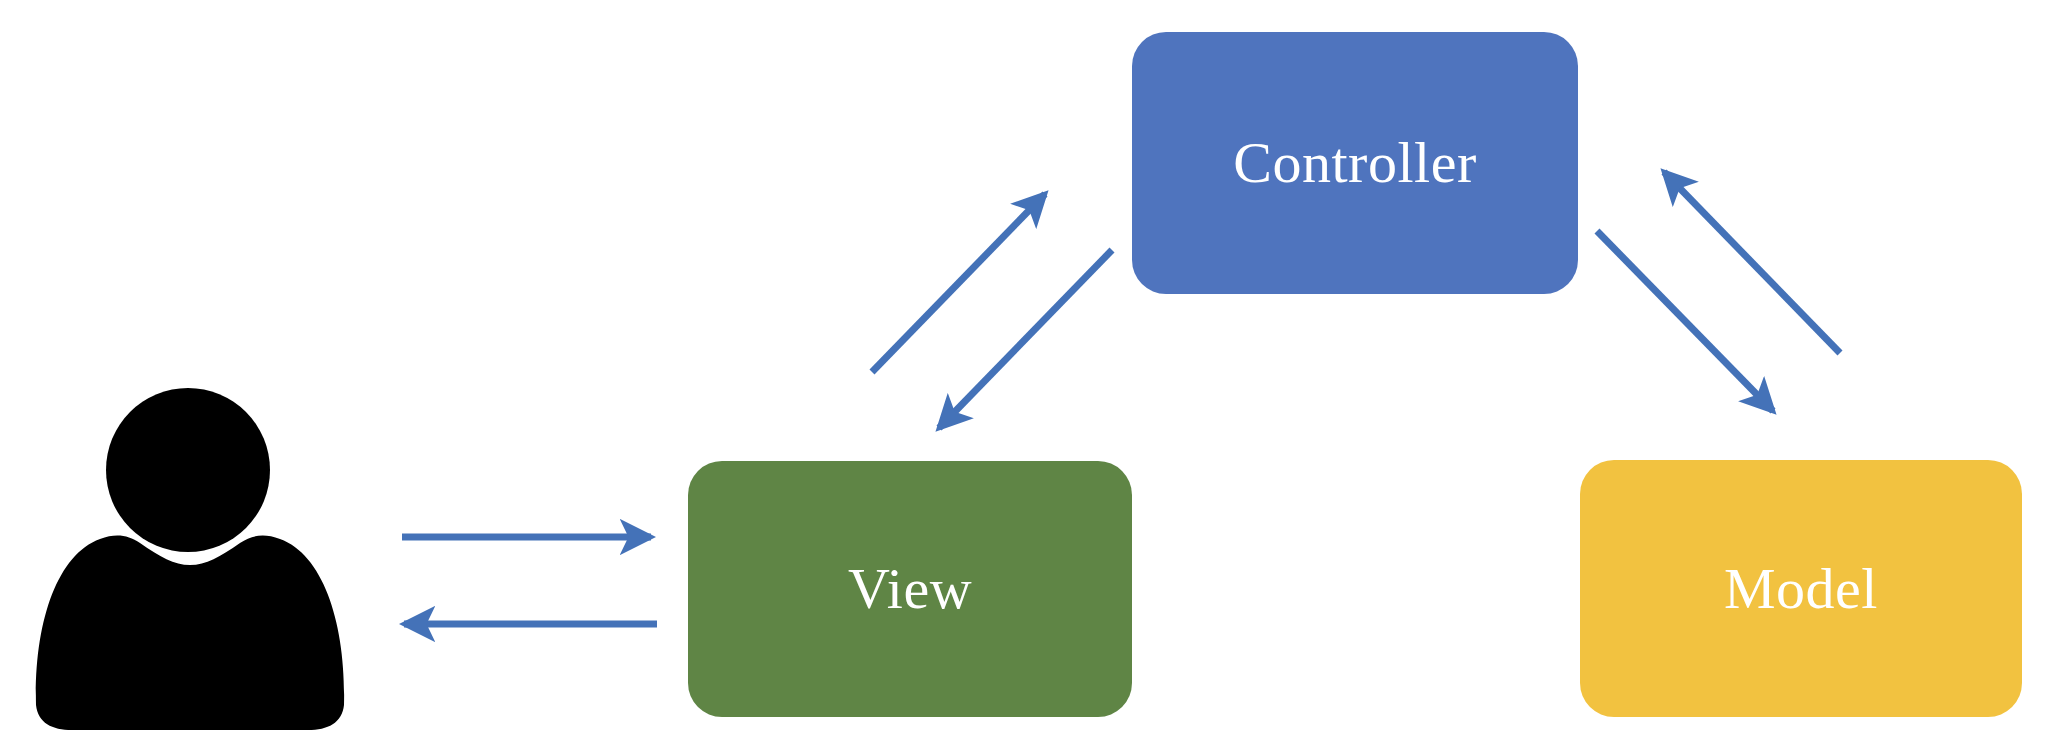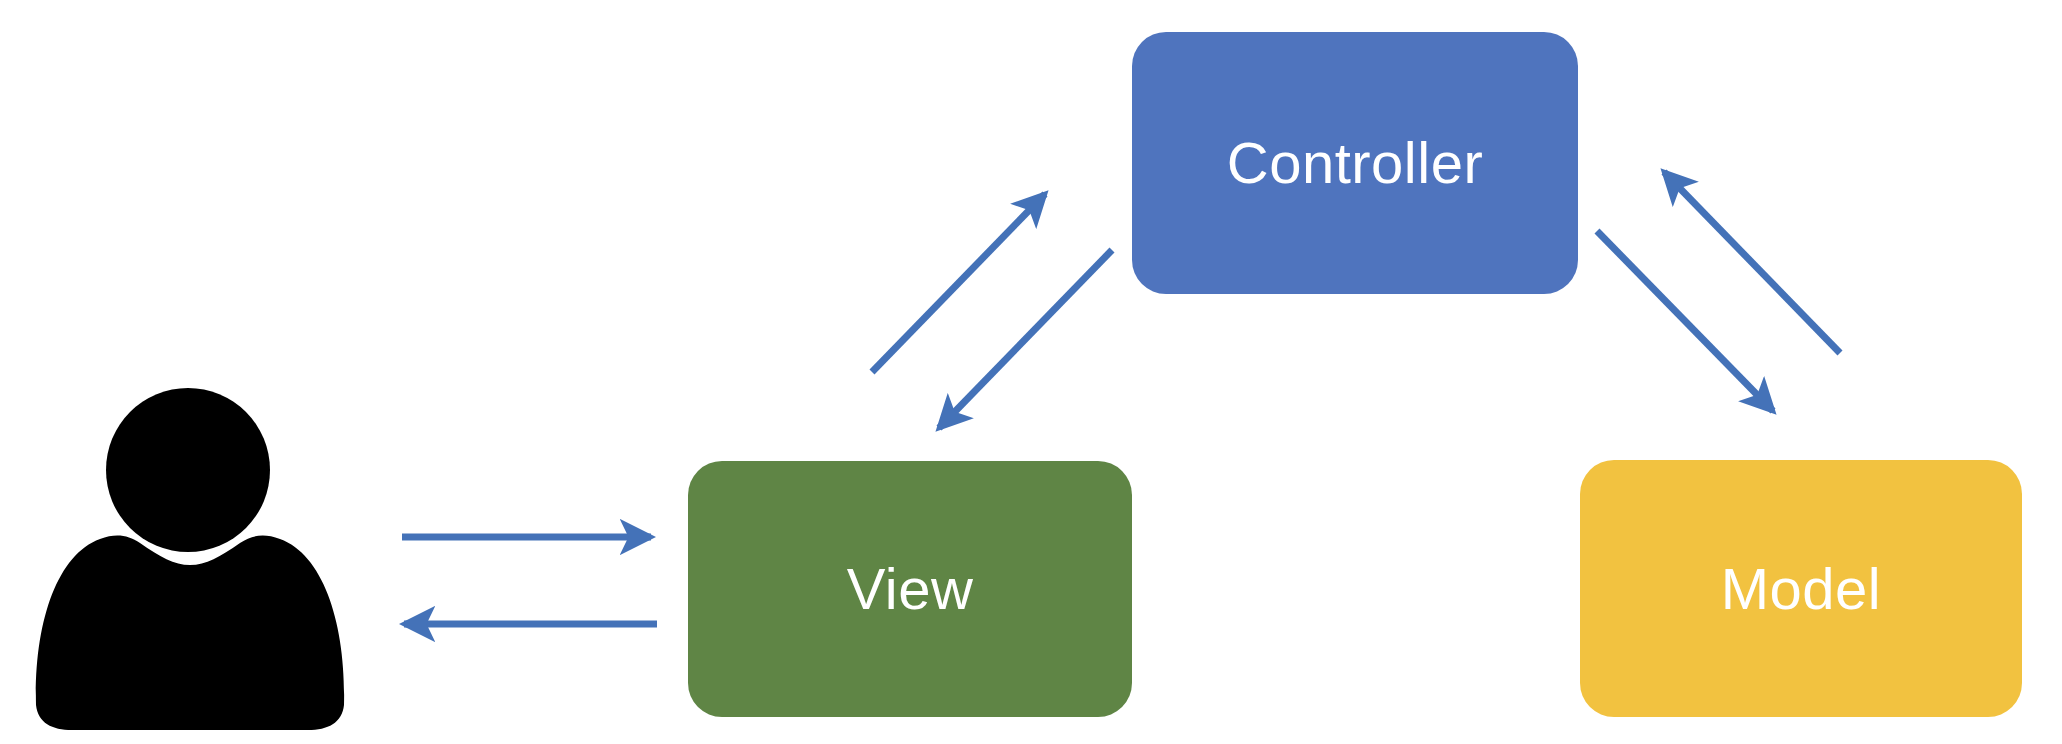--- a/index.html
+++ b/index.html
@@ -21,21 +21,21 @@
   .node-box {
     position: absolute;
     border-radius: 34px;
     display: flex;
     align-items: center;
     justify-content: center;
     box-sizing: border-box;
   }
   .node-label {
     color: #ffffff;
-    font-family: Liberation Sans, sans-serif;
+    font-family: Liberation Serif, serif;
     font-size: 58px;
     font-weight: 400;
     letter-spacing: 0.5px;
     line-height: 1;
     white-space: nowrap;
     user-select: none;
   }
   #box-controller {
     left: 1132px;
     top: 32px;

